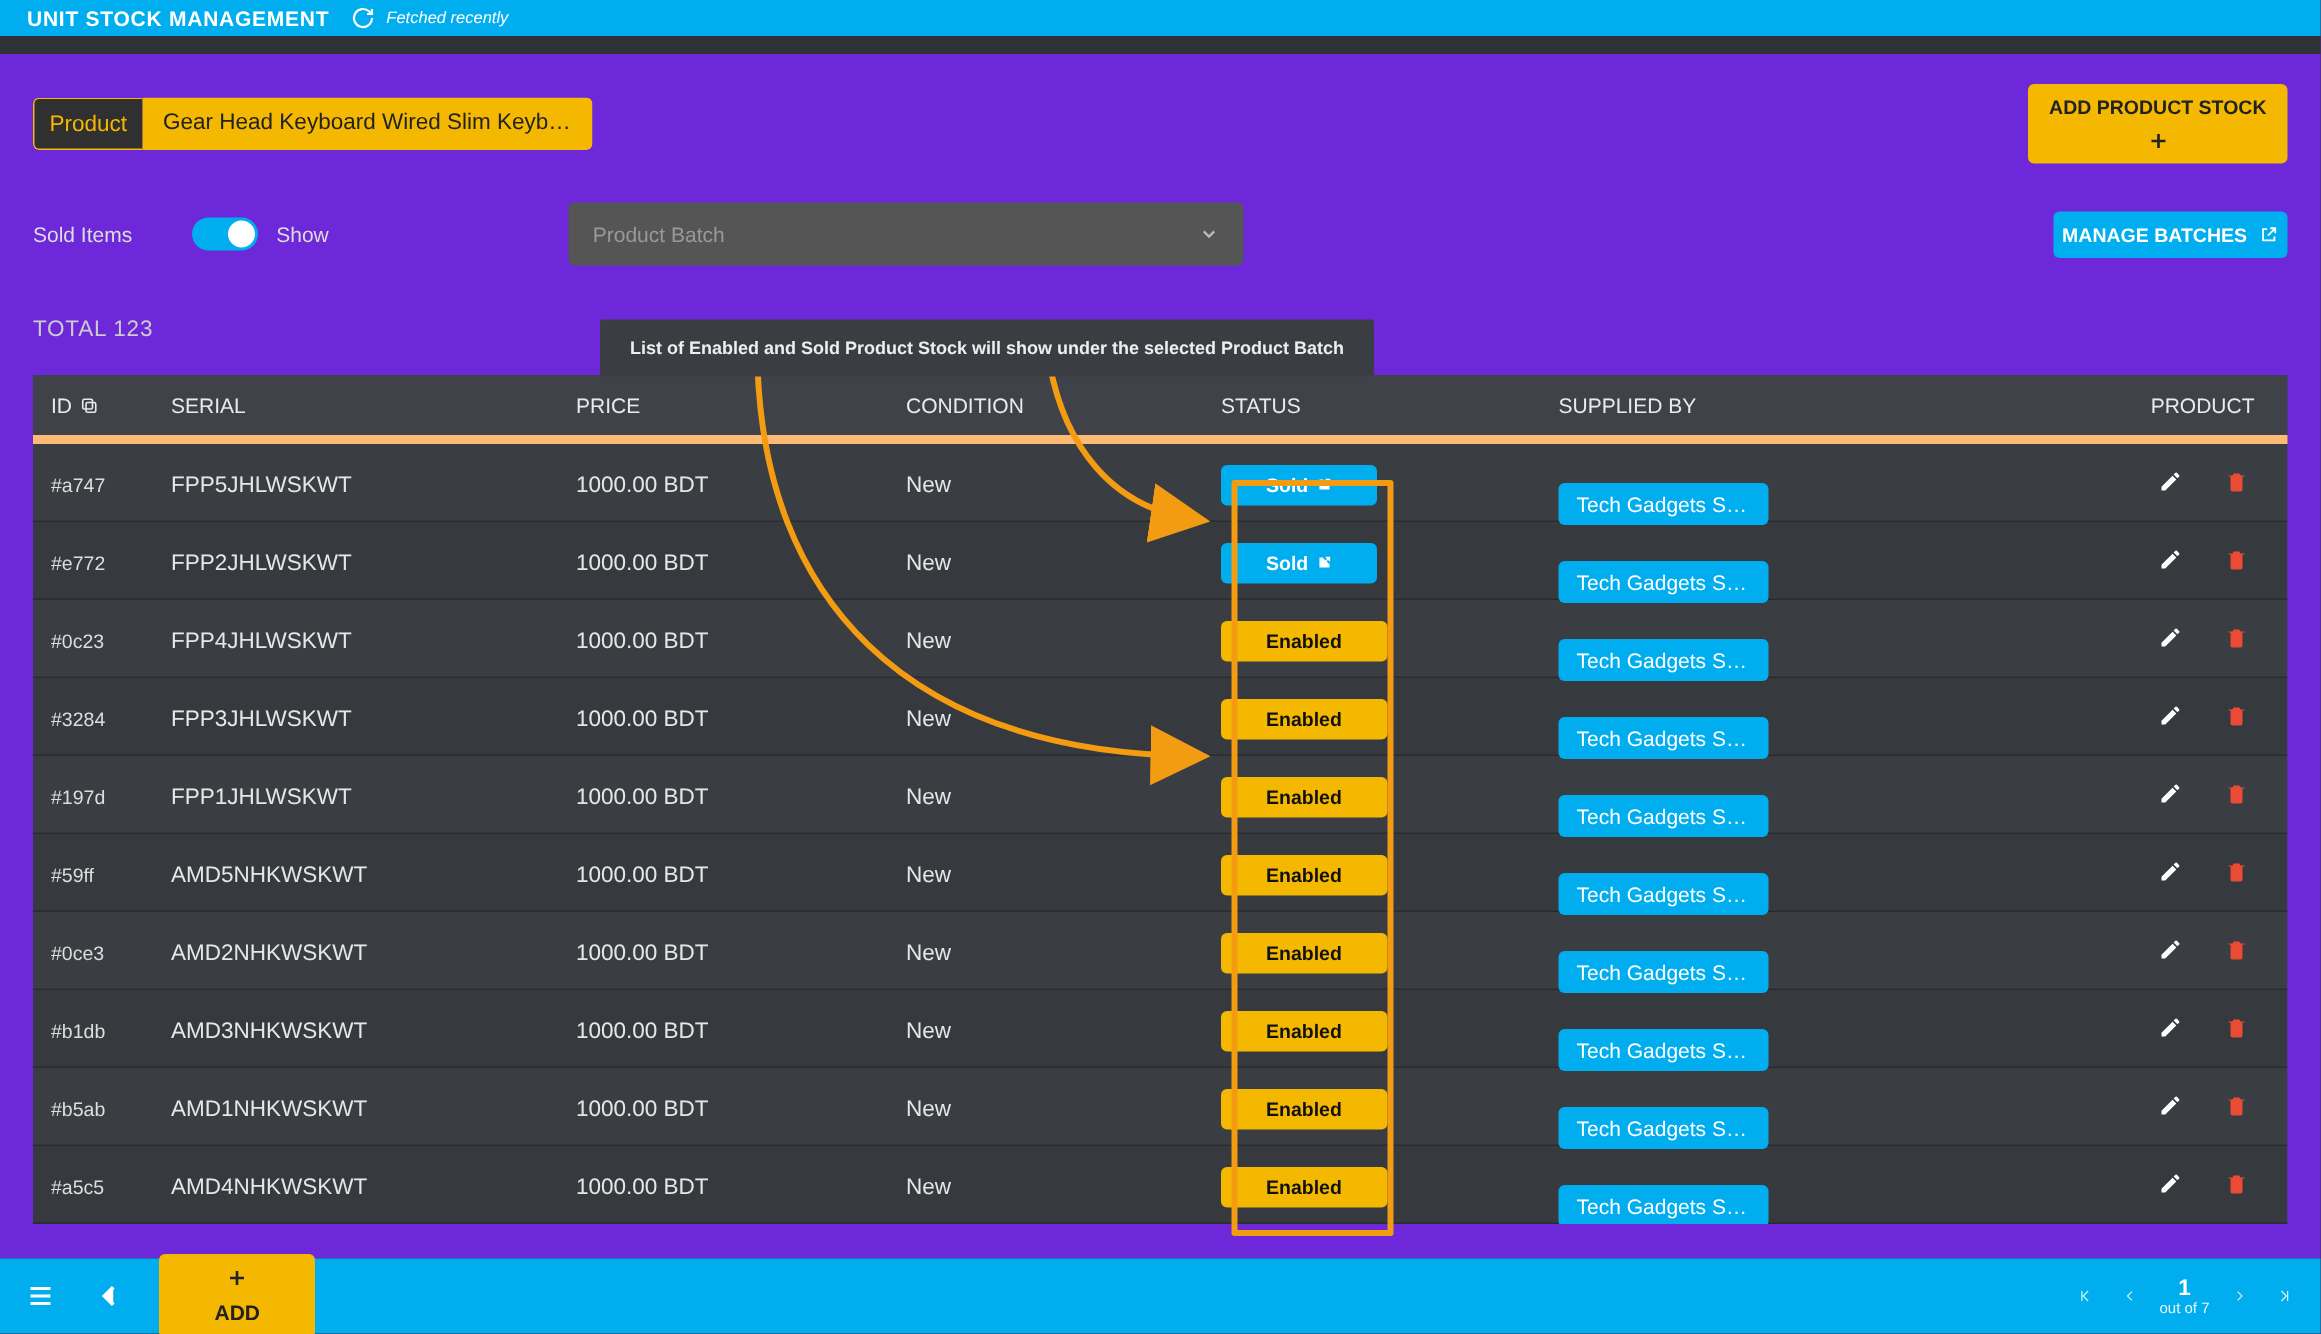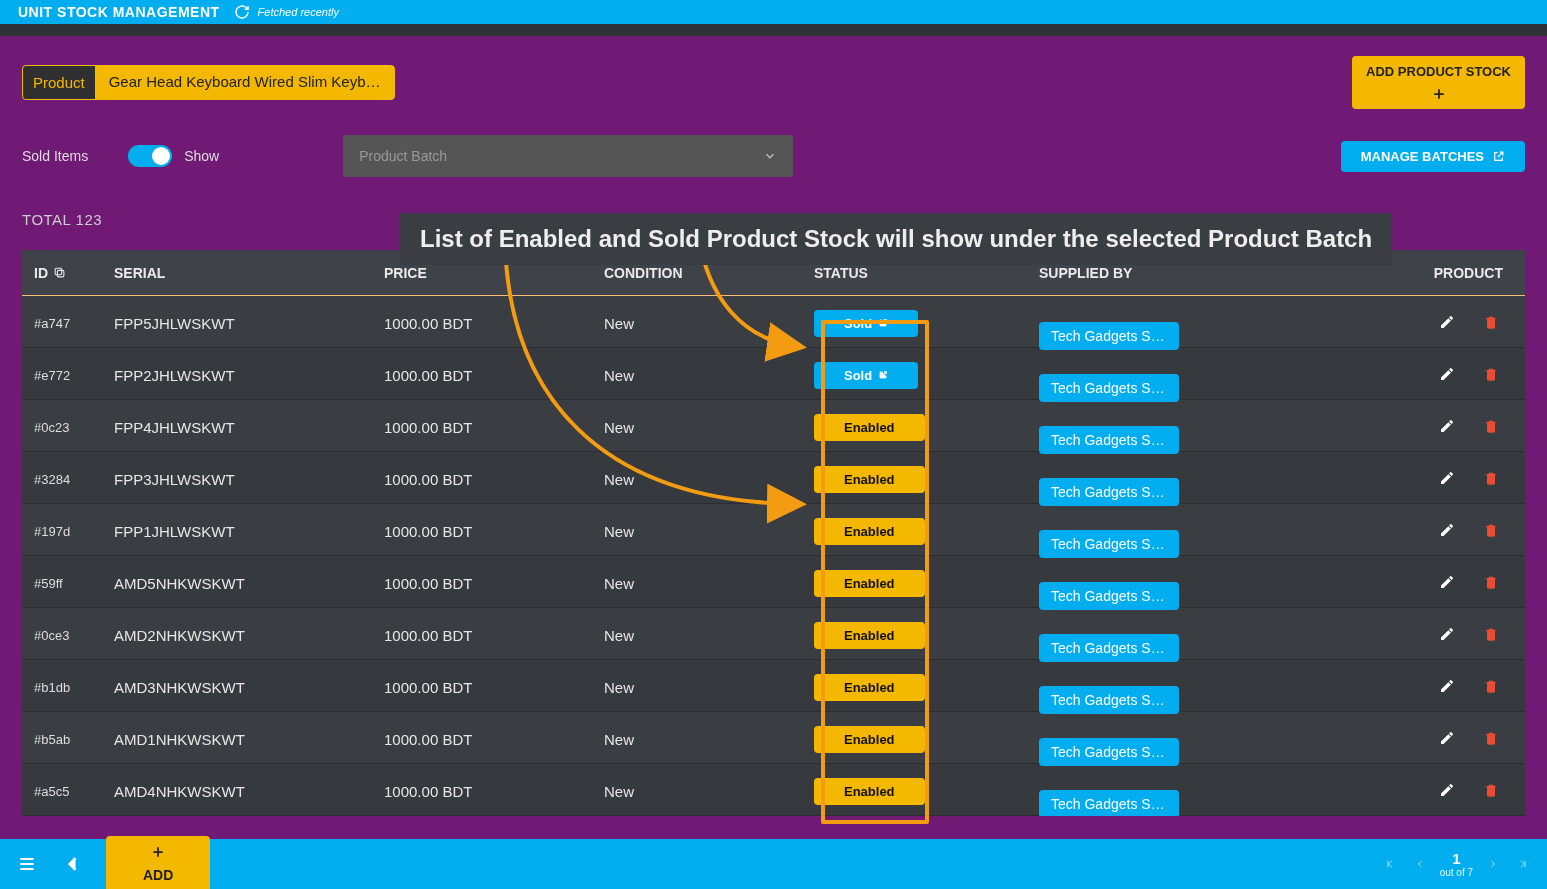--- a/index.html
+++ b/index.html
@@ -5,55 +5,55 @@
   * { box-sizing: border-box; margin: 0; padding: 0; }
   html, body { width: 1547px; height: 889px; font-family: "Segoe UI", "Helvetica Neue", Arial, sans-serif; background:#2f3237; color:#e6e6e6; overflow:hidden; }
 
   
   .topbar { position:absolute; left:0; top:0; width:100%; height:24px; background:#00aeef; display:flex; align-items:center; padding:0 18px; gap:14px; color:#fff; }
   .topbar .title { font-size:14px; font-weight:700; letter-spacing:0.5px; }
   .topbar .refresh { display:flex; align-items:center; gap:8px; font-size:11px; font-style:italic; }
   .topbar .refresh svg { width:16px; height:16px; }
 
   
-  .content { position:absolute; left:0; top:36px; right:0; bottom:50px; padding:20px 22px 0 22px; background:#701a75; overflow:hidden; }
+  .content { position:absolute; left:0; top:36px; right:0; bottom:50px; padding:20px 22px 0 22px; background:#6d28d9; overflow:hidden; }
 
   
   .pillrow { display:flex; align-items:center; justify-content:space-between; }
   .pillrow-left { display:flex; align-items:center; }
   .product-pill { display:flex; border-radius:4px; overflow:hidden; font-size:15px; }
   .product-pill .label { background:#303030; color:#f5b800; padding:8px 10px; border:1px solid #f5b800; border-right:none; border-radius:4px 0 0 4px; }
   .product-pill .value { background:#f5b800; color:#222; padding:8px 14px; border-radius:0 4px 4px 0; max-width:300px; white-space:nowrap; overflow:hidden; text-overflow:ellipsis; }
   .btn-yellow { background:#f5b800; color:#222; font-weight:700; font-size:13px; padding:8px 14px; border:none; border-radius:4px; display:flex; align-items:center; gap:8px; cursor:pointer;flex-direction:column; }
   .btn-yellow svg { width:14px;height:14px; }
 
   
   .filterrow { display:flex; align-items:center; margin-top:26px; gap:40px; }
   .filterrow .solditems { font-size:14px; color:#ddd; min-width:60px;}
   .toggle-wrap { display:flex; align-items:center; gap:12px; }
   .toggle { width:44px; height:22px; border-radius:11px; background:#00aeef; position:relative; cursor:pointer; }
   .toggle .knob { position:absolute; width:18px; height:18px; border-radius:50%; background:#fff; top:2px; right:2px; }
   .showlabel { font-size:14px; color:#ddd; }
-  .batch-select { flex:0 0 450px; background:#555; color:#999; height:42px; border-radius:4px; display:flex; align-items:center; justify-content:space-between; padding:0 16px; font-size:14px; cursor:pointer; margin-left:84px;}
+  .batch-select { flex:0 0 450px; background:#555; color:#999; height:42px; border-radius:4px; display:flex; align-items:center; justify-content:space-between; padding:0 16px; font-size:14px; cursor:pointer; margin-left:120px;}
   .batch-select svg { width:14px;height:14px; fill:#bbb; }
-  .btn-blue { background:#00aeef; color:#fff; font-weight:600; font-size:13px; padding:8px 20px; border:none; border-radius:4px; display:flex; align-items:center; gap:8px; cursor:pointer; margin-left:auto;}
+  .btn-blue { background:#00aeef; color:#fff; font-weight:600; font-size:13px; padding:8px 6px; border:none; border-radius:4px; display:flex; align-items:center; gap:8px; cursor:pointer; margin-left:auto;}
   .btn-blue svg { width:13px;height:13px; }
 
   
-  .callout { position:absolute; left:400px; top:177px; background:#3a3d42; color:#eee; font-size:24px; font-weight:600; padding:12px 20px; border-radius:2px; white-space:nowrap; z-index:50; }
+  .callout { position:absolute; left:400px; top:177px; background:#3a3d42; color:#eee; font-size:12px; font-weight:600; padding:12px 20px; border-radius:2px; white-space:nowrap; z-index:50; }
 
   
   svg.arrows { position:absolute; left:0; top:0; pointer-events:none; z-index:49; }
 
   .totalline { font-size:15px; color:#ccc; margin-top:34px; letter-spacing:0.5px;}
 
   
   .table { margin-top:22px; }
   .thead, .trow { display:grid; grid-template-columns: 80px 270px 220px 210px 225px 300px 1fr; align-items:center; padding:0 12px; }
-  .thead { height:46px; color:#eaeaea; font-size:14px; font-weight:700; background:#3f4248; border-bottom:1px solid #fdba74;}
+  .thead { height:46px; color:#eaeaea; font-size:14px; font-weight:400; background:#3f4248; border-bottom:6px solid #fdba74;}
   .thead .idcol { display:flex; align-items:center; gap:5px; }
   .thead .actions { text-align:right; padding-right:10px;}
   .thead svg.copy { width:13px;height:13px; fill:#eaeaea;}
   .tbody { max-height:520px; overflow:hidden;}
   .trow { height:52px; border-bottom:1px solid #2a2c30; font-size:15px; color:#e6e6e6; background:#3a3d42;}
   .trow:nth-child(even){ background:#36393e;}
   .trow .idcell { font-size:13px; color:#ddd;}
   .badge { display:inline-flex; align-items:center; gap:6px; font-size:13px; font-weight:600; padding:6px 30px; border-radius:4px; min-width:78px; justify-content:center;}
   .badge-sold { background:#00aeef; color:#fff; }
   .badge-sold svg{width:10px;height:10px;fill:#fff;}

